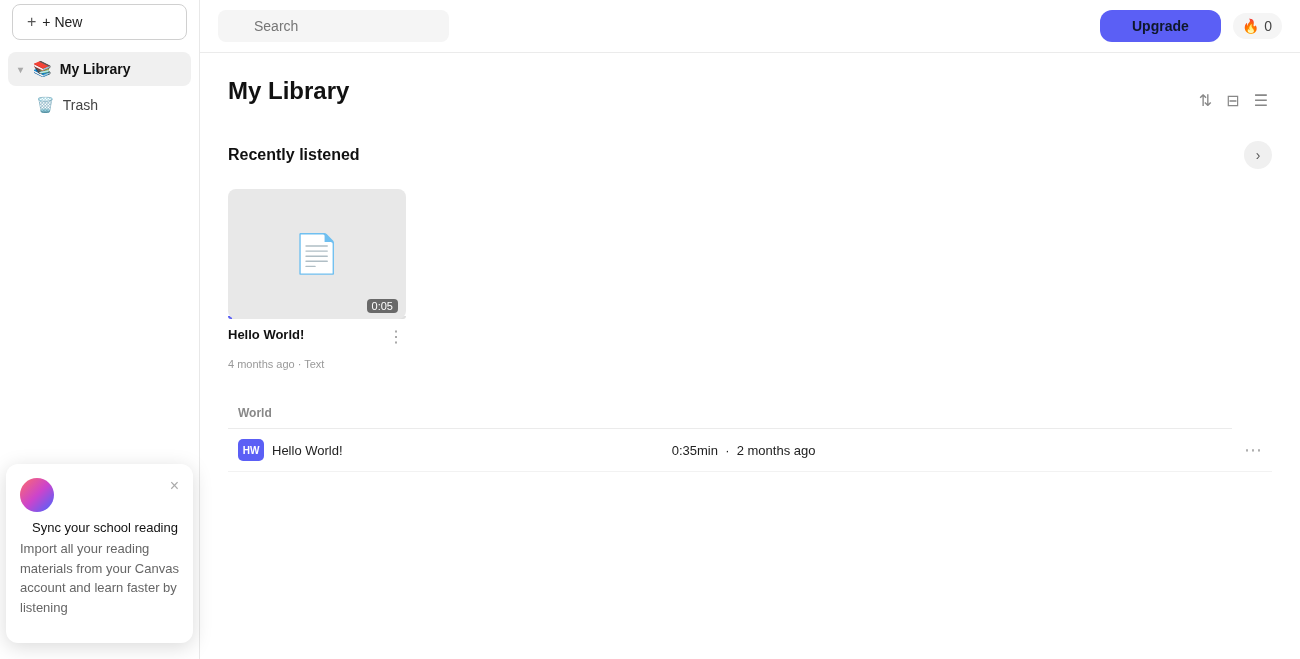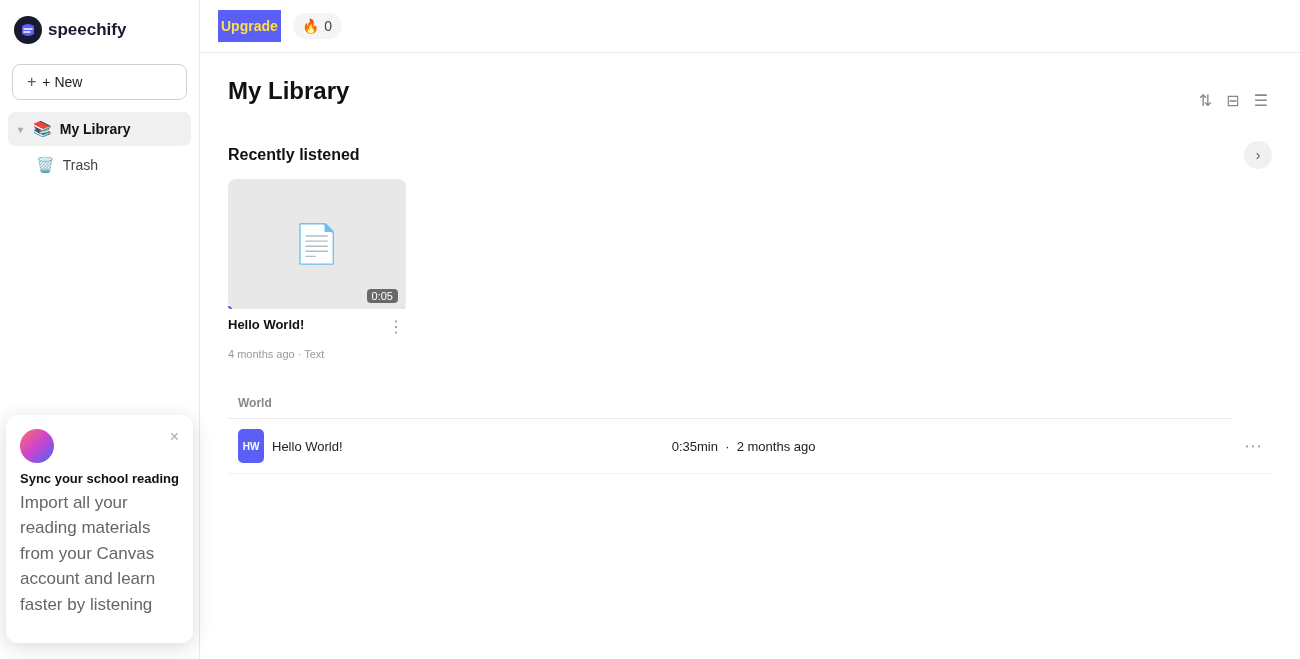--- a/index.html
+++ b/index.html
@@ -97,24 +97,24 @@
     .search-wrapper .search-icon-svg {
       position: absolute;
       left: 10px;
       top: 50%;
       transform: translateY(-50%);
       color: #aaa;
       font-size: 15px;
     }
     .upgrade-btn {
       background: #5b5ff5;
-      color: #fde047;
+      color: #0f172a;
       border: none;
-      border-radius: 0;
-      padding: 8px 3px;
+      border-radius: 12px;
+      padding: 8px 32px;
       font-size: 14px;
       font-weight: 600;
       cursor: pointer;
     }
     .fire-badge {
       display: flex;
       align-items: center;
       gap: 4px;
       font-size: 14px;
       color: #444;
@@ -152,21 +152,21 @@
       background: #fff;
     }
     .drop-title { font-size: 16px; font-weight: 600; color: #222; margin-bottom: 6px; }
     .drop-sub { font-size: 14px; color: #888; }
 
     
     .section-header {
       display: flex;
       align-items: center;
       justify-content: space-between;
-      margin-bottom: 10px;
+      margin-bottom: 20px;
       text-align: center;
     }
     .section-title { font-size: 16px; font-weight: 600; color: #111; }
     .nav-arrow {
       width: 28px; height: 28px;
       border-radius: 50%;
       background: #f0f0f0;
       display: flex; align-items: center; justify-content: center;
       cursor: pointer;
       font-size: 14px; color: #555;
@@ -245,21 +245,21 @@
       border-bottom: 1px solid #ebebeb;
     }
     .list-table td {
       padding: 10px 10px;
       font-size: 13px;
       color: #222;
       border-bottom: 1px solid #f2f2f2;
       vertical-align: middle;
     }
     .file-icon-small {
-      width: 26px; height: 34px;
+      width: 26px; height: 22px;
       background: #5b5ff5;
       border-radius: 5px;
       display: inline-flex;
       align-items: center;
       justify-content: center;
       color: #fff;
       font-size: 10px;
       font-weight: 700;
       margin-right: 8px;
       vertical-align: middle;
@@ -298,46 +298,38 @@
     .popup-orb {
       width: 34px; height: 34px;
       border-radius: 50%;
       background: linear-gradient(135deg, #ff6b6b, #cc44cc, #4466ff);
       flex-shrink: 0;
     }
     .popup-close {
       background: none; border: none; cursor: pointer;
       color: #aaa; font-size: 16px; padding: 0; line-height: 1;
     }
-    .popup-title { font-size: 13px; font-weight: 700; color: #111; margin-bottom: 4px; }
-    .popup-desc { font-size: 17px; color: #666; line-height: 1.5; margin-bottom: 12px; }
+    .popup-title { font-size: 13px; font-weight: 400; color: #111; margin-bottom: 4px; margin-left: 12px; }
+    .popup-desc { font-size: 13px; color: #666; line-height: 1.5; margin-bottom: 12px; }
     .connect-btn {
       width: 100%;
       background: #333;
       color: #fff;
       border: none;
       border-radius: 8px;
       padding: 8px 0;
       font-size: 12px;
       font-weight: 600;
       cursor: pointer;
     }
   </style>
 </head>
 <body>
 
 <div class="sidebar">
-  <div class="sidebar-logo">
-    <svg class="logo-icon" viewBox="0 0 28 28" fill="none">
-      <circle cx="14" cy="14" r="14" fill="#1a1a2e"></circle>
-      <path d="M8 10 Q14 6 20 10 L20 18 Q14 22 8 18 Z" fill="#5b5ff5"></path>
-      <path d="M10 13 L18 13 M10 16 L16 16" stroke="#fff" stroke-width="1.5" stroke-linecap="round"></path>
-    </svg>
-    <span class="logo-text">speechify</span>
-  </div>
 
   <button class="new-button">
     <span class="plus-icon">+</span>
     <span>+ New</span>
   </button>
 
   <nav class="sidebar-nav">
     <div class="sidebar-item active">
       <span class="chevron-icon">▾</span>
       <span class="sidebar-item-icon">📚</span>
@@ -355,20 +347,24 @@
       <button class="popup-close">×</button>
     </div>
     <div class="popup-title">Sync your school reading</div>
     <div class="popup-desc">Import all your reading materials from your Canvas account and learn faster by listening</div>
   </div>
 </div>
 
 <div class="main">
 
   <div class="topbar">
+    <div class="search-wrapper">
+      <span class="search-icon-svg">🔍</span>
+      <input class="search-bar" type="text" placeholder="Search" style="">
+    </div>
     <button class="upgrade-btn">Upgrade</button>
     <div class="fire-badge">
       <span>🔥</span>
       <span>0</span>
     </div>
   </div>
 
   <div class="content">
     <div class="header-actions">
       <h1 class="page-title">My Library</h1>

